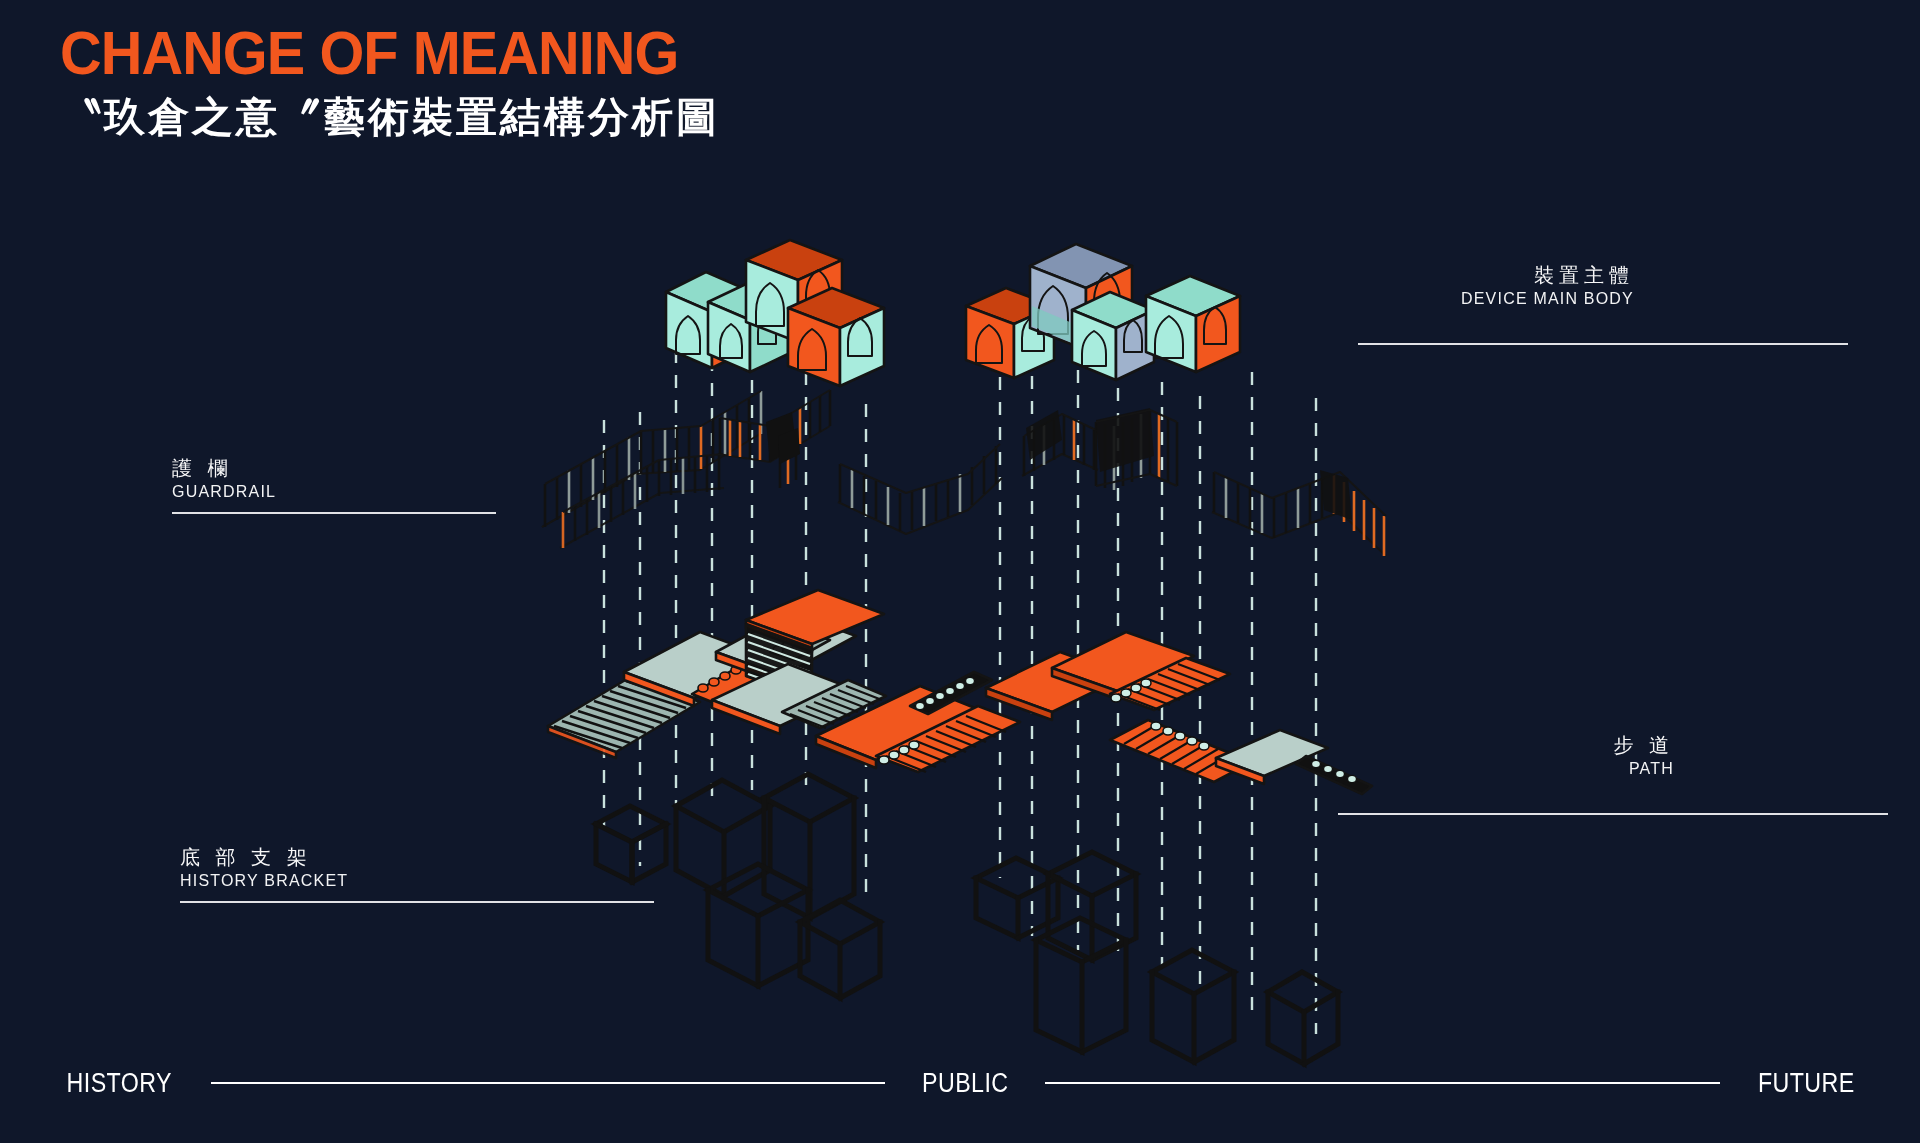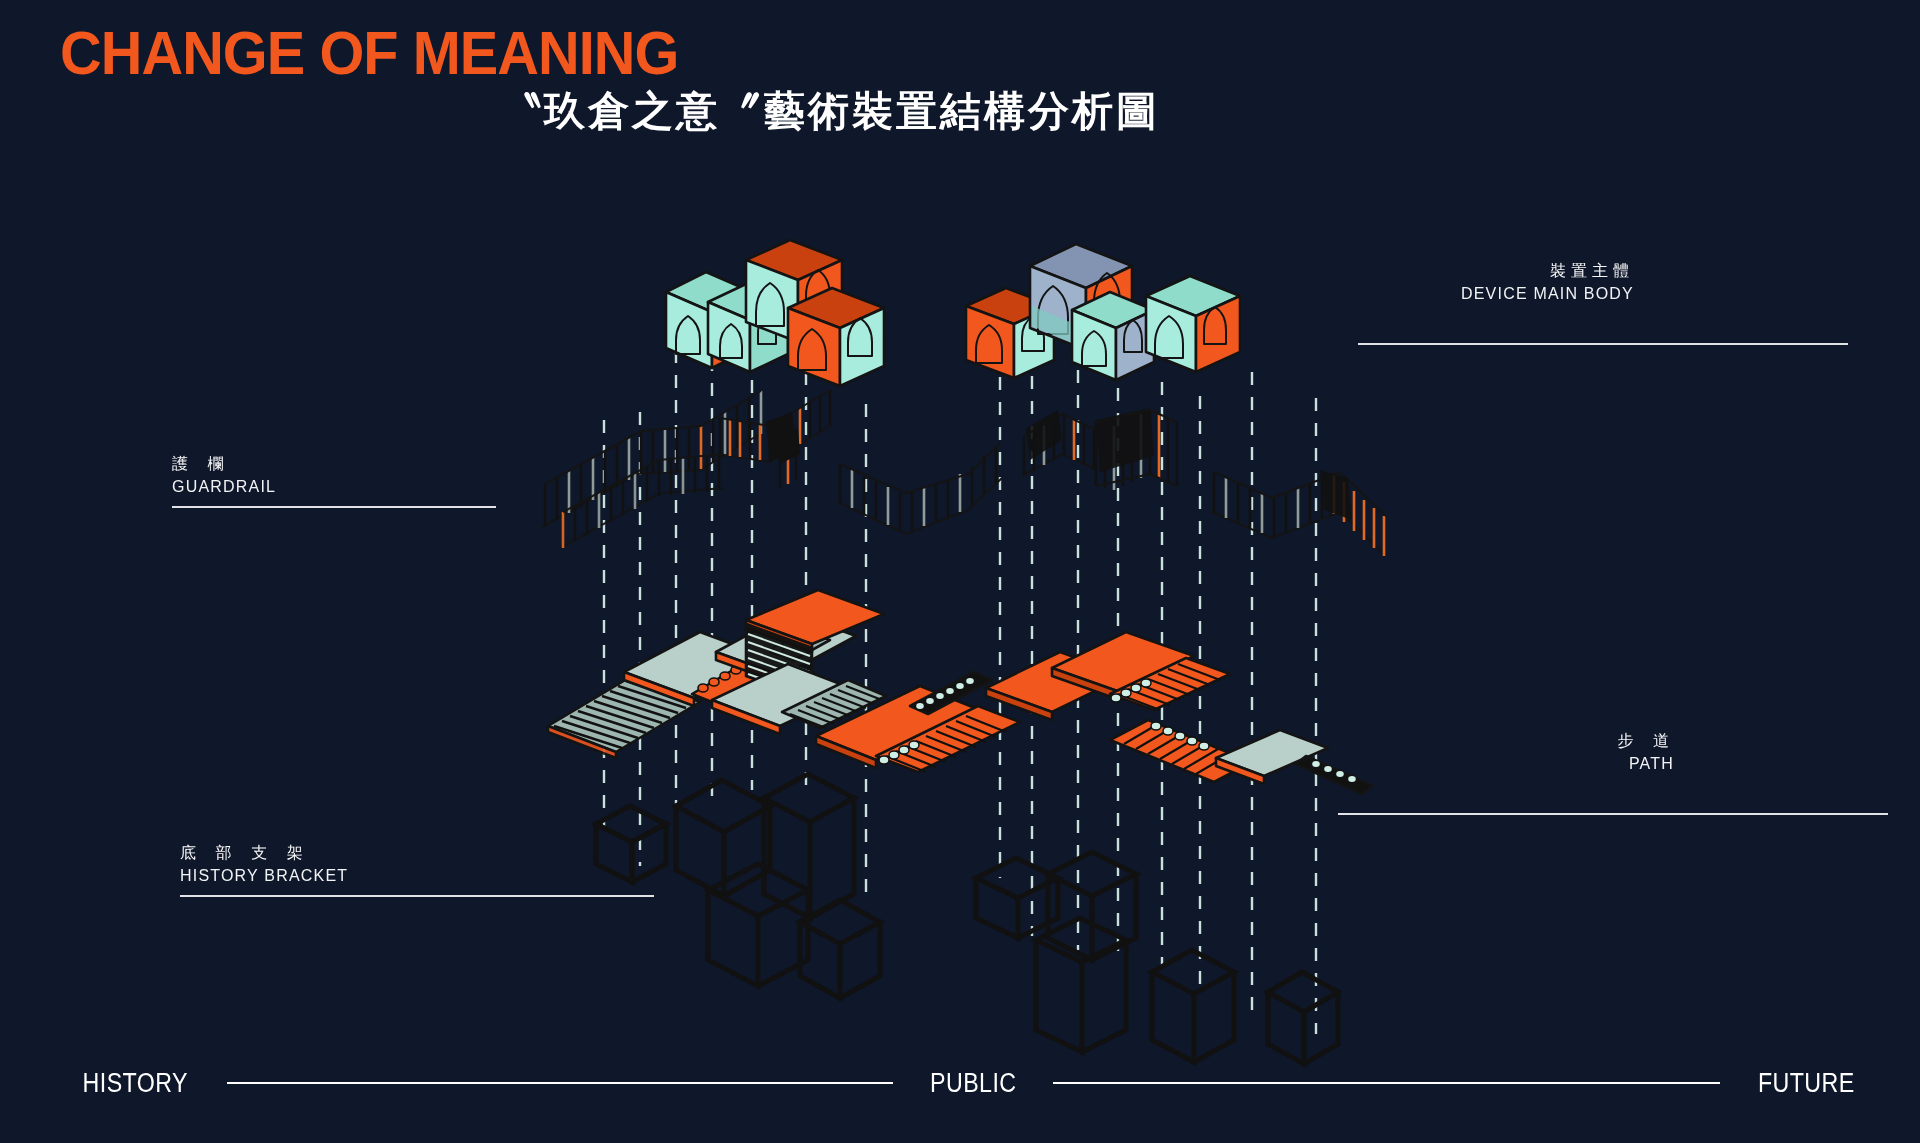--- a/index.html
+++ b/index.html
@@ -35,30 +35,29 @@
     transform: scaleX(0.93);
     transform-origin: left center;
     white-space: nowrap;
   }
   #title-zh {
     font-family: "DejaVu Sans", "Liberation Sans", sans-serif;
     font-size: 41px;
     font-weight: 700;
     color: #ffffff;
     letter-spacing: 3px;
-    margin: 0 0 0 0;
+    margin: 6px 0 0 0;
     white-space: nowrap;
-    text-align: right;
   }
 
   
   .callout { position: absolute; color: #ffffff; }
   .callout .zh {
-    font-family: Liberation Mono, monospace;
-    font-size: 16px;
+    font-family: Liberation Sans, sans-serif;
+    font-size: 20px;
     letter-spacing: 5px;
     line-height: 1.35;
     white-space: nowrap;
     opacity: 0.97;
   }
   .callout .en {
     font-family: "Liberation Sans", "DejaVu Sans", sans-serif;
     font-size: 16px;
     letter-spacing: 1.2px;
     line-height: 1.3;
@@ -83,21 +82,21 @@
   #cal-path  { left: 1674px; top: 732px; width: 0; }
   #cal-path .block { position:absolute; right:0; top:0; }
   #cal-path .rule  { position:absolute; right:-214px; top:72px; width:550px; }
 
   #cal-brkt  { left: 180px; top: 844px; }
   #cal-brkt .rule { width: 474px; }
 
   
   #axis {
     position: absolute;
-    left: 16px; right: 0;
+    left: 0; right: 0;
     bottom: 42px;
     height: 36px;
     display: flex;
     align-items: center;
   }
   #axis .ax-label {
     font-family: "Liberation Sans", "DejaVu Sans", sans-serif;
     color: #ffffff;
     font-size: 27px;
     letter-spacing: 0.5px;

